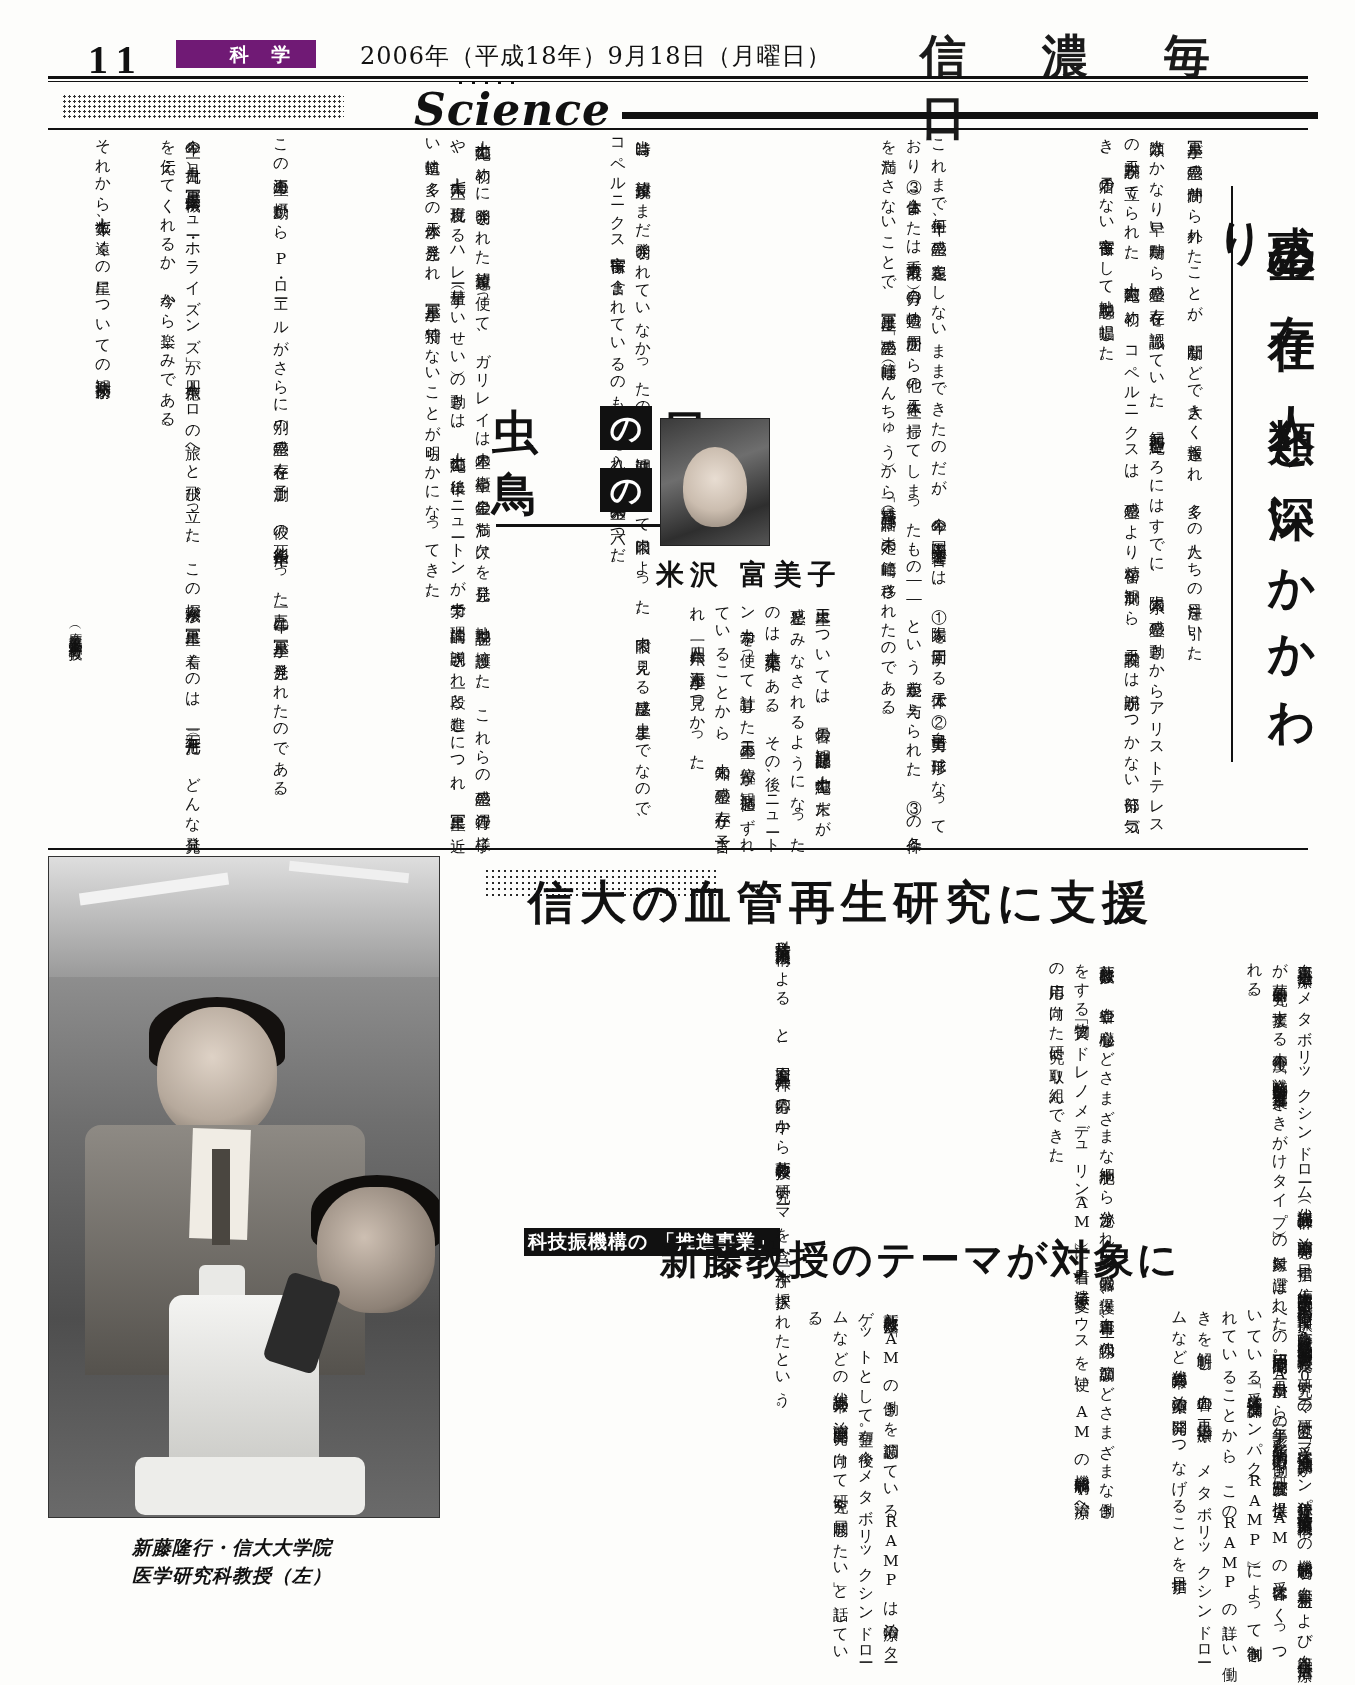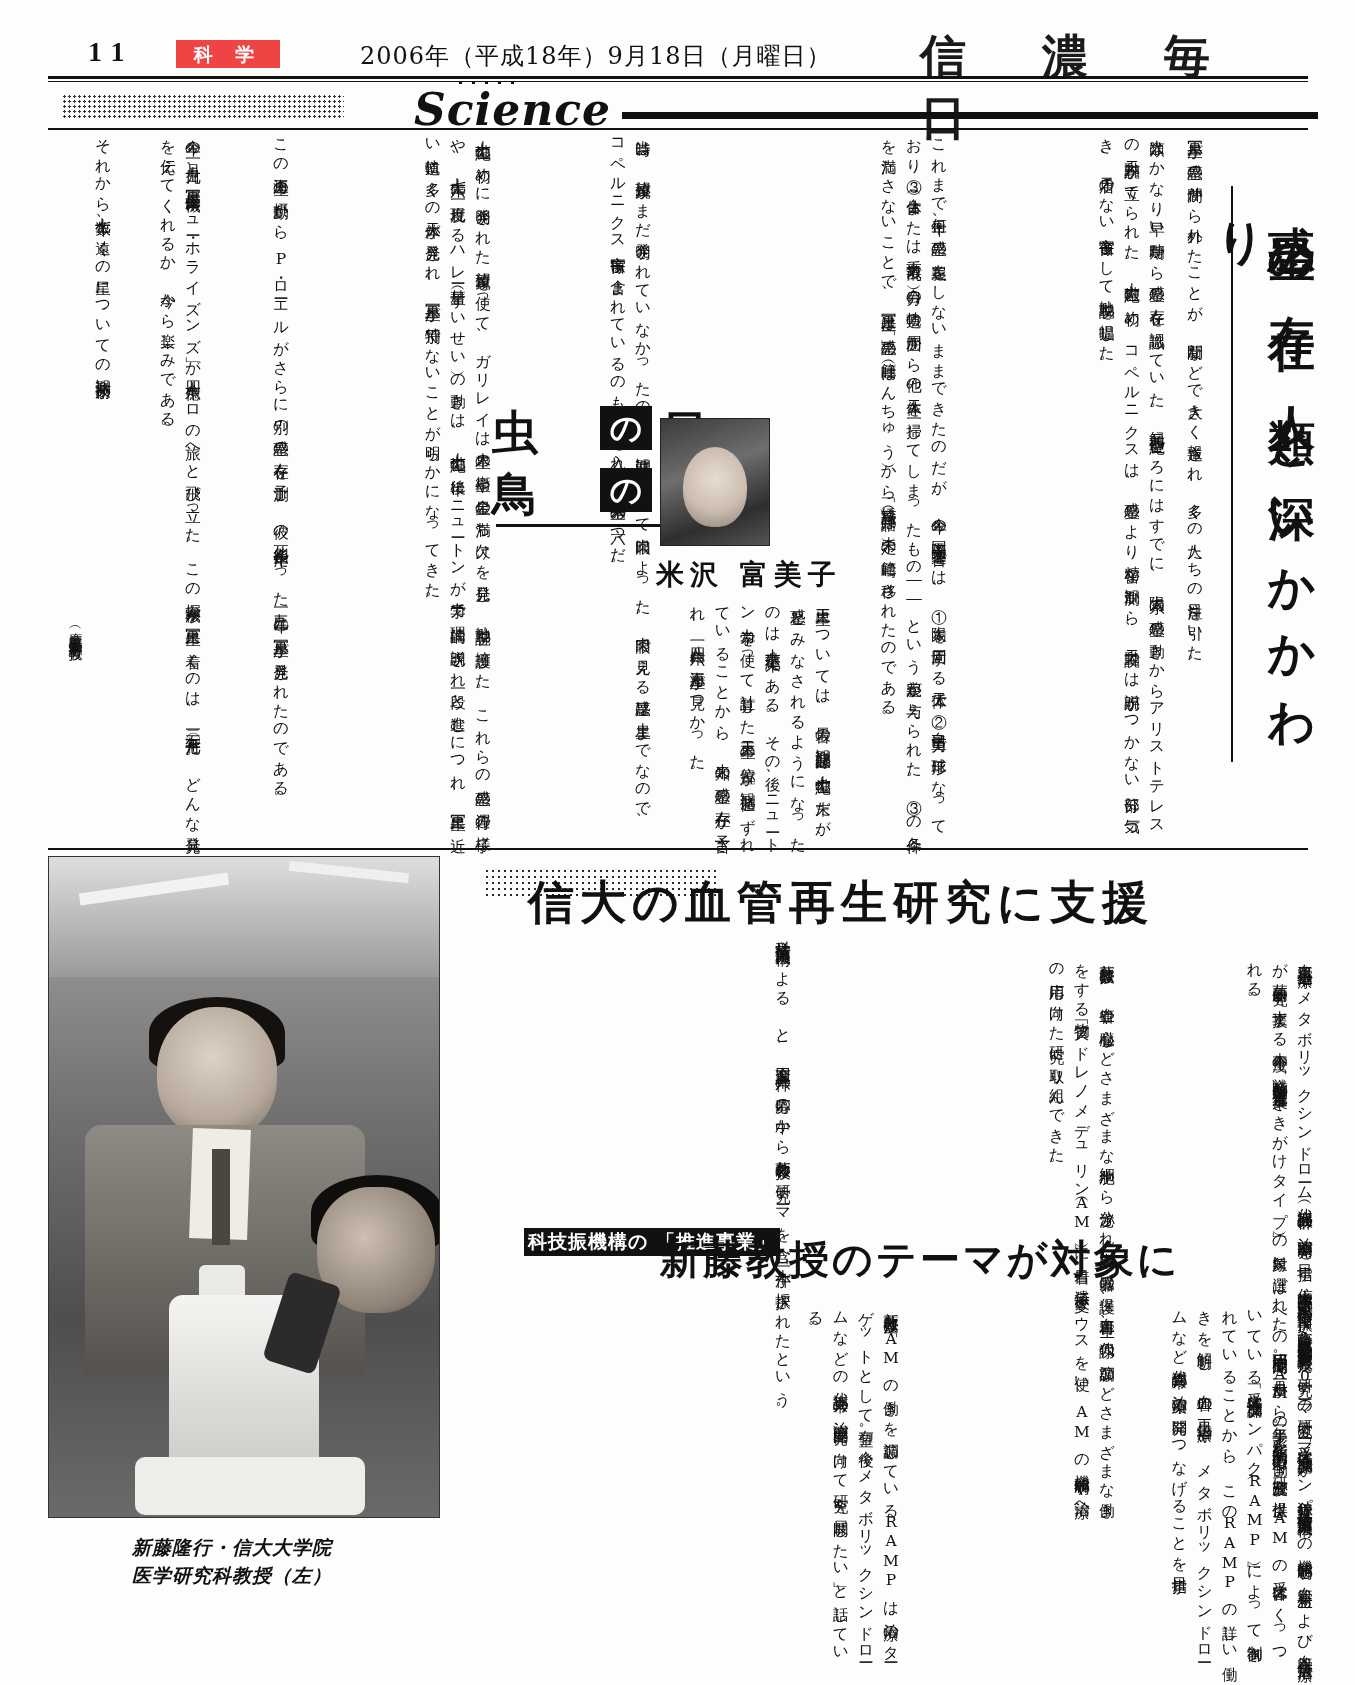--- a/index.html
+++ b/index.html
@@ -8,23 +8,23 @@
     background:#ffffff;
     font-family:"DejaVu Serif","Liberation Serif",serif;
     color:#111;
     position:relative;
     overflow:hidden;
   }
   .page{position:relative;width:1355px;height:1685px;background:#fdfdfb;}
 
   
   .masthead{position:absolute;left:0;top:0;width:1355px;height:78px;}
-  .page-no{position:absolute;left:88px;top:36px;font-size:28px;letter-spacing:10px;font-weight:bold;font-family:"Liberation Serif",serif;}
-  .section-tag{position:absolute;left:176px;top:40px;width:104px;height:28px;background:#ef4444;color:#fff;
-    font-size:19px;letter-spacing:8px;text-align:center;line-height:28px;font-weight:bold;}
+  .page-no{position:absolute;left:88px;top:36px;font-size:40px;letter-spacing:10px;font-weight:bold;font-family:"Liberation Serif",serif;}
+  .section-tag{position:absolute;left:176px;top:40px;width:104px;height:28px;background:#701a75;color:#fff;
+    font-size:19px;letter-spacing:8px;text-align:center;line-height:28px;font-weight:bold;padding-left:36px;}
   .date-line{position:absolute;left:360px;top:40px;font-size:24px;letter-spacing:1px;font-family:"DejaVu Serif",serif;}
   .paper-name{position:absolute;left:920px;top:26px;font-size:46px;letter-spacing:30px;font-weight:bold;color:#1a1a1a;}
 
   .rule-top{position:absolute;left:48px;top:76px;width:1260px;height:3px;background:#111;}
   .rule-top2{position:absolute;left:48px;top:81px;width:1260px;height:1px;background:#111;}
 
   
   .science-band{position:absolute;left:62px;top:90px;width:1196px;height:34px;}
   .halftone{position:absolute;left:0;top:4px;width:282px;height:26px;
     background-image:radial-gradient(#111 1.1px, transparent 1.2px);

